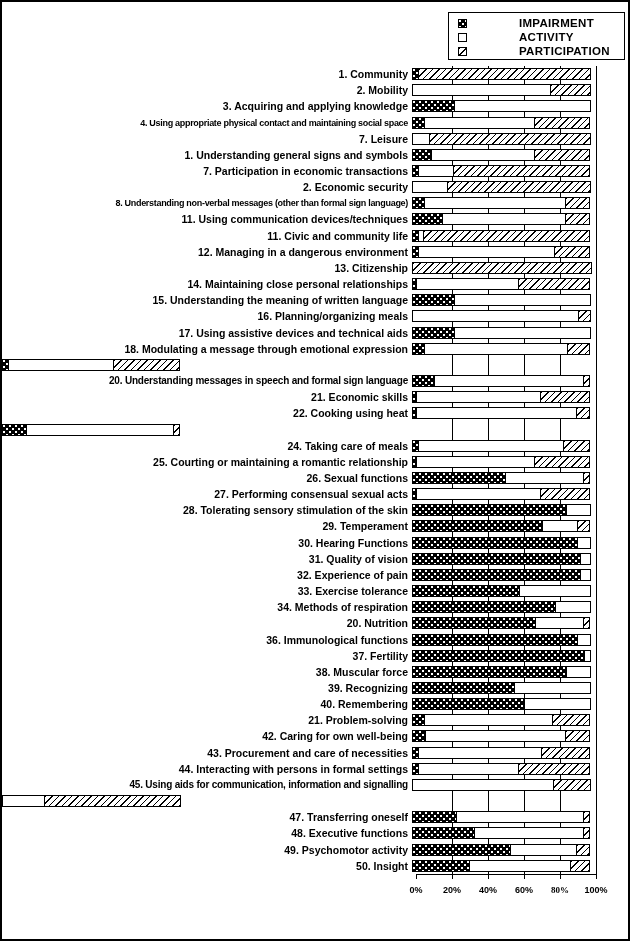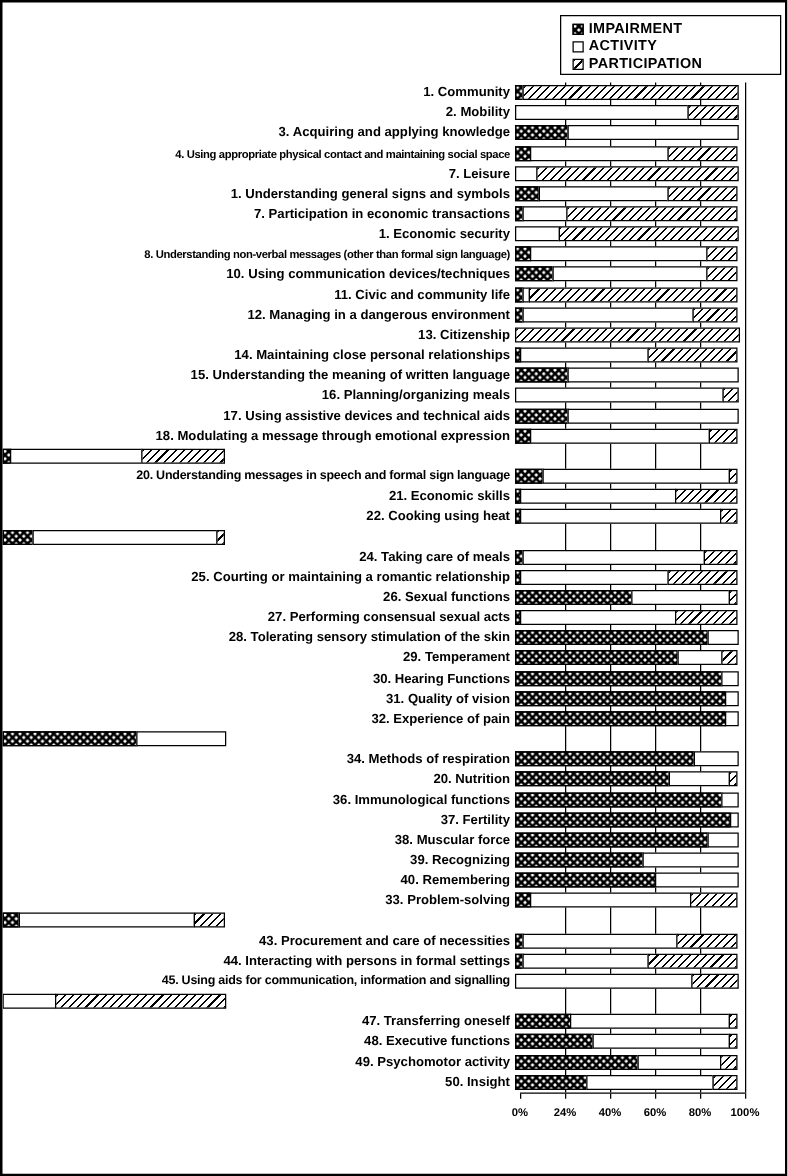--- a/index.html
+++ b/index.html
@@ -12,21 +12,21 @@
     font-family:"Liberation Sans","DejaVu Sans",sans-serif;
     color:#000;
     overflow:hidden;
   }
   
   #legend{
     position:absolute;left:446px;top:10px;width:177px;height:48px;
     box-sizing:border-box;border:1px solid #000;background:#fff;
     padding:3px 0 0 9px;
   }
-  .legend-item{display:flex;align-items:center;height:14px;}
+  .legend-item{display:flex;align-items:center;height:14px;gap:48px;}
   .legend-swatch{
     width:9px;height:9px;box-sizing:border-box;border:1px solid #000;
     margin-right:4px;flex:0 0 auto;
   }
   .legend-label{font-size:11.5px;font-weight:bold;letter-spacing:.3px;white-space:nowrap;}
   
   .pat-imp{
     background-color:#000;
     background-image:
       radial-gradient(#fff 1px, rgba(0,0,0,0) 1.4px),
@@ -142,36 +142,36 @@
       </div>
       <div class="row">
         <div class="rowlabel">7. Participation in economic transactions</div>
         <div class="barwrap">
           <div class="seg pat-imp" style="width: 4%;"></div>
           <div class="seg pat-act" style="width: 20%;"></div>
           <div class="seg pat-part" style="width: 76%;"></div>
         </div>
       </div>
       <div class="row">
-        <div class="rowlabel">1. Economic security</div>
+        <div class="rowlabel">2. Economic security</div>
         <div class="barwrap">
           <div class="seg pat-act" style="width: 20%;"></div>
           <div class="seg pat-part" style="width: 80%;"></div>
         </div>
       </div>
       <div class="row">
         <div class="rowlabel tight">8. Understanding non-verbal messages (other than formal sign language)</div>
         <div class="barwrap">
           <div class="seg pat-imp" style="width: 7%;"></div>
           <div class="seg pat-act" style="width: 79%;"></div>
           <div class="seg pat-part" style="width: 14%;"></div>
         </div>
       </div>
       <div class="row">
-        <div class="rowlabel">10. Using communication devices/techniques</div>
+        <div class="rowlabel">11. Using communication devices/techniques</div>
         <div class="barwrap">
           <div class="seg pat-imp" style="width: 17%;"></div>
           <div class="seg pat-act" style="width: 69%;"></div>
           <div class="seg pat-part" style="width: 14%;"></div>
         </div>
       </div>
       <div class="row">
         <div class="rowlabel">11. Civic and community life</div>
         <div class="barwrap">
           <div class="seg pat-imp" style="width: 4%;"></div>
@@ -330,20 +330,21 @@
         </div>
       </div>
       <div class="row">
         <div class="rowlabel">32. Experience of pain</div>
         <div class="barwrap">
           <div class="seg pat-imp" style="width: 94%;"></div>
           <div class="seg pat-act" style="width: 6%;"></div>
         </div>
       </div>
       <div class="row">
+        <div class="rowlabel">33. Exercise tolerance</div>
         <div class="barwrap">
           <div class="seg pat-imp" style="width: 60%;"></div>
           <div class="seg pat-act" style="width: 40%;"></div>
         </div>
       </div>
       <div class="row">
         <div class="rowlabel">34. Methods of respiration</div>
         <div class="barwrap">
           <div class="seg pat-imp" style="width: 80%;"></div>
           <div class="seg pat-act" style="width: 20%;"></div>
@@ -386,28 +387,29 @@
         </div>
       </div>
       <div class="row">
         <div class="rowlabel">40. Remembering</div>
         <div class="barwrap">
           <div class="seg pat-imp" style="width: 63%;"></div>
           <div class="seg pat-act" style="width: 37%;"></div>
         </div>
       </div>
       <div class="row">
-        <div class="rowlabel">33. Problem-solving</div>
+        <div class="rowlabel">21. Problem-solving</div>
         <div class="barwrap">
           <div class="seg pat-imp" style="width: 7%;"></div>
           <div class="seg pat-act" style="width: 72%;"></div>
           <div class="seg pat-part" style="width: 21%;"></div>
         </div>
       </div>
       <div class="row">
+        <div class="rowlabel">42. Caring for own well-being</div>
         <div class="barwrap">
           <div class="seg pat-imp" style="width: 8%;"></div>
           <div class="seg pat-act" style="width: 78%;"></div>
           <div class="seg pat-part" style="width: 14%;"></div>
         </div>
       </div>
       <div class="row">
         <div class="rowlabel">43. Procurement and care of necessities</div>
         <div class="barwrap">
           <div class="seg pat-imp" style="width: 4%;"></div>
@@ -466,24 +468,24 @@
           <div class="seg pat-imp" style="width: 32%;"></div>
           <div class="seg pat-act" style="width: 57%;"></div>
           <div class="seg pat-part" style="width: 11%;"></div>
         </div>
       </div>
     </div>
   <div id="xaxis">
       <div class="tick" style="left: 0px;"></div>
       <div class="ticklabel" style="left: 0px;">0%</div>
       <div class="tick" style="left: 36px;"></div>
-      <div class="ticklabel" style="left: 36px;">24%</div>
+      <div class="ticklabel" style="left: 36px;">20%</div>
       <div class="tick" style="left: 72px;"></div>
       <div class="ticklabel" style="left: 72px;">40%</div>
       <div class="tick" style="left: 108px;"></div>
       <div class="ticklabel" style="left: 108px;">60%</div>
       <div class="tick" style="left: 144px;"></div>
-      <div class="ticklabel" style="left: 144px;">80%</div>
+      <div class="ticklabel" style="left: 144px; font-family: Liberation Serif, serif;">80%</div>
       <div class="tick" style="left: 180px;"></div>
       <div class="ticklabel" style="left: 180px;">100%</div>
     </div>
 
 </div>
 
 </body></html>

